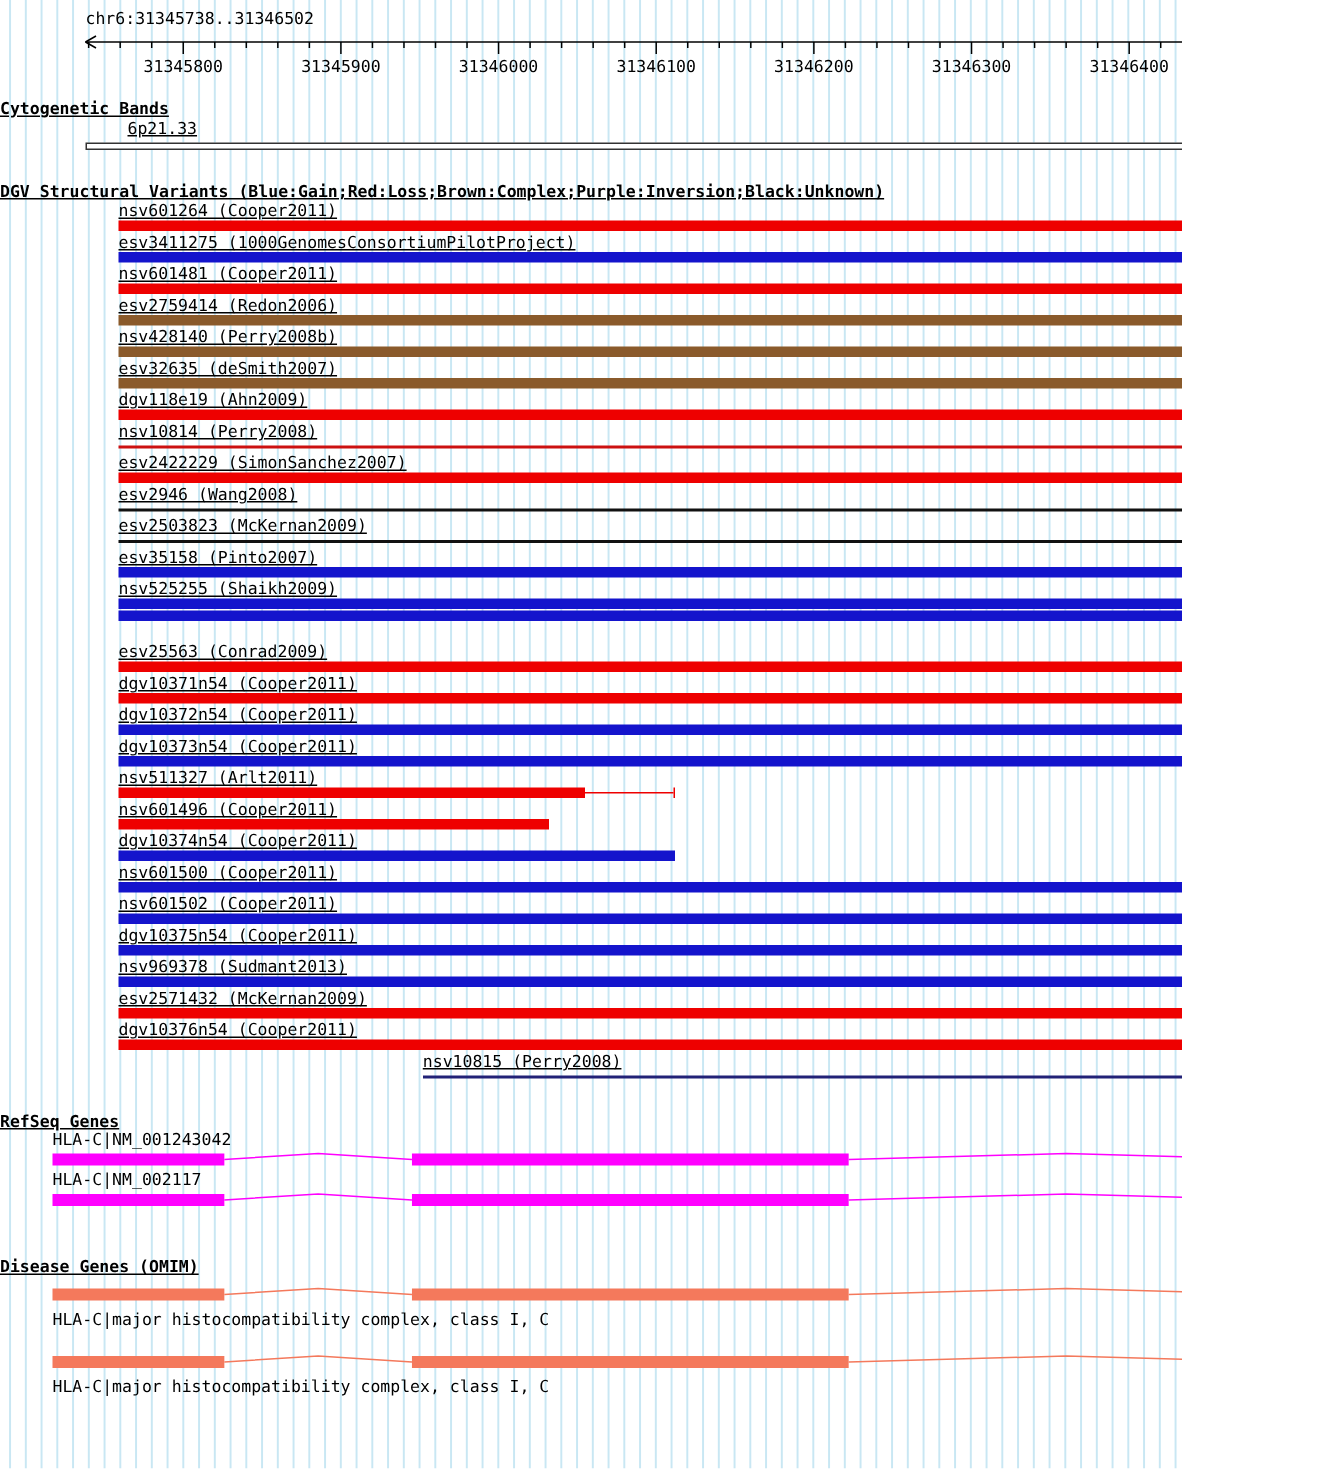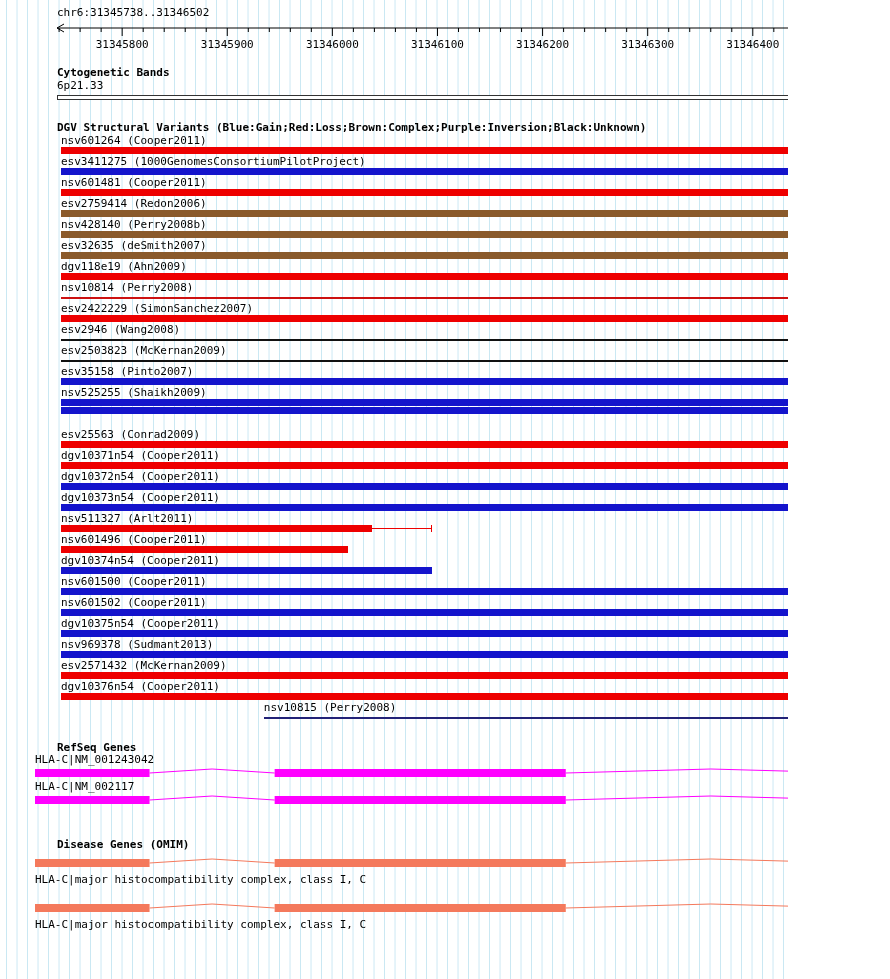--- a/index.html
+++ b/index.html
@@ -11,26 +11,26 @@
     background-image:linear-gradient(90deg,#c9e7f3 0,#c9e7f3 1px,transparent 1px);
     background-size:10.51px 100%;
     background-repeat:repeat;
     background-position:6.05px 0;
     font-family:"DejaVu Sans Mono","Liberation Mono",monospace;
     font-size:11px;color:#000;
   }
   .region-label{margin-left:57px;padding-top:6px;height:13px;line-height:13px;white-space:pre;}
   .ruler{display:block;margin-left:57px;margin-top:3px;overflow:visible;}
   svg text{font-family:"DejaVu Sans Mono","Liberation Mono",monospace;font-size:11px;fill:#000;}
-  .section-title{margin-left:57px;font-weight:bold;height:13px;line-height:13px;white-space:pre;}
+  .section-title{font-weight:bold;height:13px;line-height:13px;white-space:pre;text-decoration:underline;}
   .cyto{margin-top:16px;}
-  .cyto-band-label{margin-left:57px;height:13px;line-height:13px;}
+  .cyto-band-label{margin-left:85px;height:13px;line-height:13px;text-decoration:underline;}
   .cyto-band-box{margin-left:57px;margin-top:3px;width:821px;height:3px;background:#fff;border:1px solid #333;}
   .dgv{margin-top:21px;}
-  .variant-list{margin-left:61px;}
+  .variant-list{margin-left:79px;text-decoration:underline;}
   .variant-row{height:21px;}
   .variant-label{height:13px;line-height:13px;white-space:pre;}
   .variant-track{position:relative;height:8px;}
   .f-bar{position:absolute;top:0;height:7px;}
   .f-line{position:absolute;top:3px;height:2px;}
   .whisker{position:absolute;top:3px;height:1px;}
   .whisker-tick{position:absolute;top:0;width:1px;height:7px;}
   .refseq{margin-top:19px;}
   .gene-list{margin-left:35px;}
   .gene-label{height:11px;line-height:11px;white-space:pre;}

